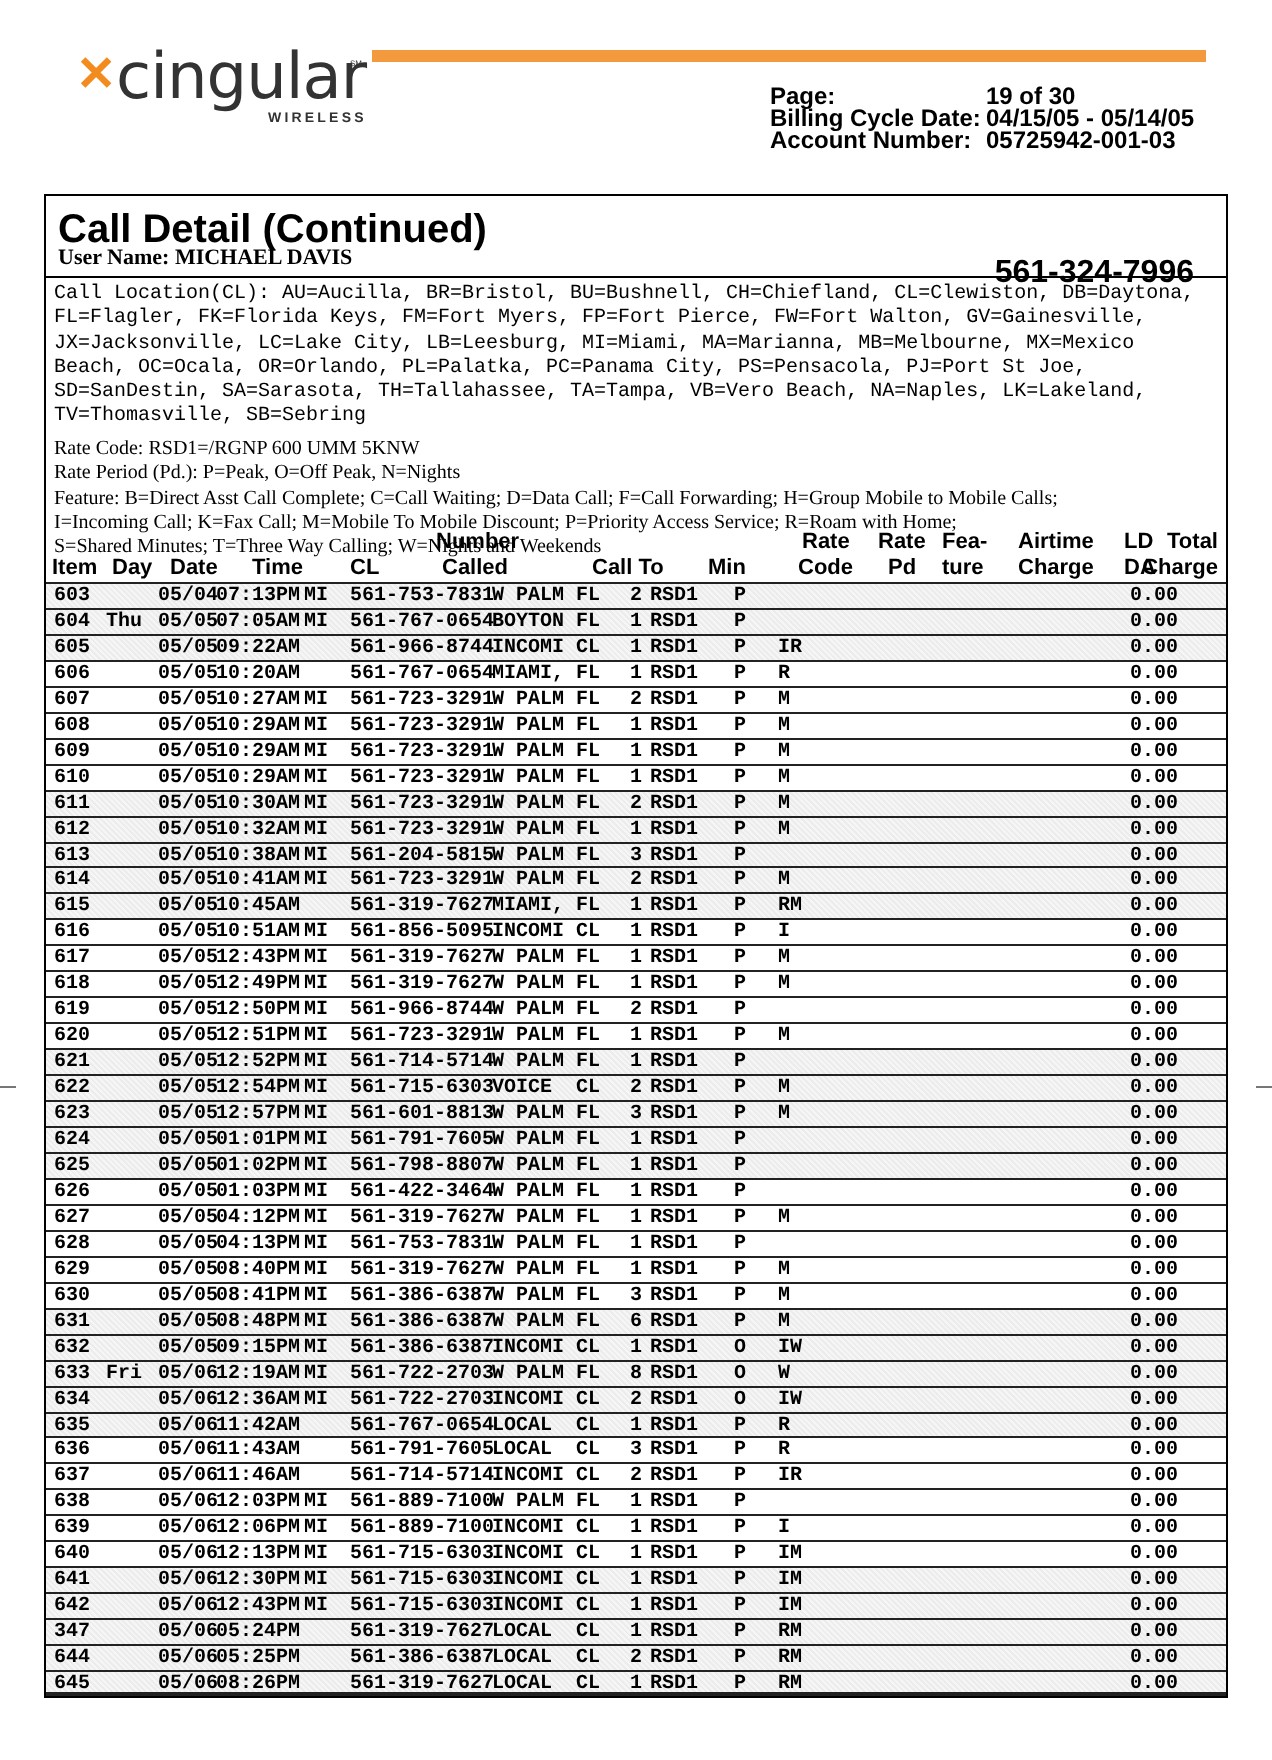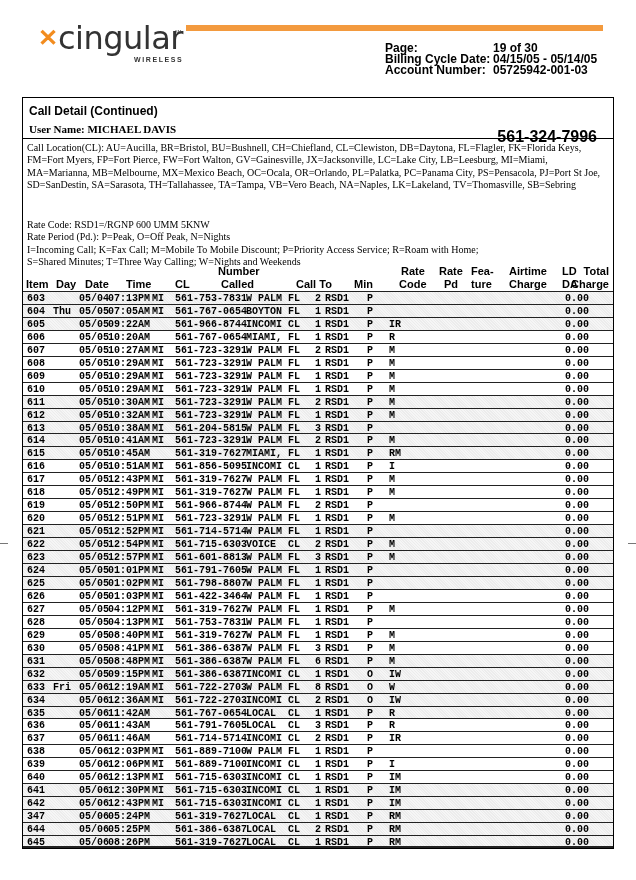--- a/index.html
+++ b/index.html
@@ -8,24 +8,24 @@
   .logo-x { position:absolute; left:0; top:6px; font-size:24px; color:#f28c1f; font-weight:bold; line-height:24px; }
   .logo-word { position:absolute; left:20px; top:0px; font-size:32px; color:#333; font-family:"DejaVu Sans", sans-serif; letter-spacing:-0.5px; line-height:36px; }
   .logo-sm { position:absolute; left:137px; top:9px; font-size:4px; color:#333; }
   .logo-sub { position:absolute; left:96px; top:36px; font-size:7px; font-weight:bold; letter-spacing:1.6px; color:#333; }
   .orange-bar { position:absolute; left:186px; top:25px; width:417px; height:6px; background:#f39a3e; }
   .acct { position:absolute; left:385px; top:43px; font-size:12px; font-weight:bold; line-height:11px; }
   .acct .row { display:flex; }
   .acct .lbl { width:108px; }
   .frame { position:absolute; left:22px; top:97px; width:592px; height:752px; border:1.3px solid #000; box-sizing:border-box; }
   .title-area { position:absolute; left:0; top:0; width:100%; height:40px; border-bottom:1px solid #000; }
-  .title { position:absolute; left:6px; top:6px; font-size:12px; font-weight:bold; }
+  .title { position:absolute; left:6px; top:6px; font-size:20px; font-weight:bold; }
   .phone { position:absolute; right:16px; top:6px; font-size:16px; font-weight:bold;margin-top:24px; }
   .user { position:absolute; left:6px; top:25px; font-size:11px; font-weight:bold; font-family:"Liberation Serif", serif; }
-  .legend { position:absolute; left:4px; top:44px; width:582px; font-family:Liberation Serif, serif; font-size:10px; line-height:12.3px; }
+  .legend { position:absolute; left:4px; top:44px; width:582px; font-family:Liberation Mono, monospace; font-size:10px; line-height:12.3px; }
   .legend2 { position:absolute; left:4px; top:121px; width:582px; font-family:"Liberation Serif", serif; font-size:10px; line-height:12.3px; }
   .thead { position:absolute; left:0; top:167px; width:100%; height:25px; font-size:11px; font-weight:bold; }
   .thead div { position:absolute; line-height:12px; }
   .tbody { position:absolute; left:0; top:193px; width:100%; }
   .tr { position:relative; height:12.96px; border-top:1px solid #222; box-sizing:border-box; font-family:"Liberation Mono", monospace; font-size:10px; font-weight:bold; }
   .tr.shade { background-color:#ececec; background-image:repeating-linear-gradient(45deg, rgba(255,255,255,0.5) 0 1px, transparent 1px 2px); }
   .tr span { position:absolute; top:1px; white-space:pre; line-height:11px; }
   .tbody .tr:last-child { border-bottom:2px solid #222; }
   .c-item{left:4px} .c-day{left:30px} .c-date{left:56px} .c-time{left:85px} .c-cl{left:129px} .c-num{left:152px} .c-to{left:223px} .c-min{left:292px} .c-rate{left:302px} .c-pd{left:344px} .c-feat{left:366px} .c-tot{left:542px}
   .tick { position:absolute; width:8px; height:1px; background:#777; top:543px; }
@@ -62,20 +62,21 @@
 <div class="frame">
   <div class="title-area">
     <div class="title">Call Detail (Continued)</div>
     <div class="phone">561-324-7996</div>
     <div class="user">User Name: MICHAEL DAVIS</div>
   </div>
   <div class="legend">Call Location(CL):  AU=Aucilla, BR=Bristol, BU=Bushnell, CH=Chiefland, CL=Clewiston, DB=Daytona, FL=Flagler, FK=Florida Keys, FM=Fort Myers, FP=Fort Pierce, FW=Fort Walton, GV=Gainesville, JX=Jacksonville, LC=Lake City, LB=Leesburg, MI=Miami, MA=Marianna, MB=Melbourne, MX=Mexico Beach, OC=Ocala, OR=Orlando, PL=Palatka, PC=Panama City, PS=Pensacola, PJ=Port St Joe, SD=SanDestin, SA=Sarasota, TH=Tallahassee, TA=Tampa, VB=Vero Beach, NA=Naples, LK=Lakeland, TV=Thomasville, SB=Sebring</div>
   <div class="legend2">
     <div>Rate Code: RSD1=/RGNP 600 UMM 5KNW</div>
     <div>Rate Period (Pd.): P=Peak, O=Off Peak, N=Nights</div>
+    <div>Feature: B=Direct Asst Call Complete; C=Call Waiting; D=Data Call; F=Call Forwarding; H=Group Mobile to Mobile Calls;</div>
     <div>I=Incoming Call; K=Fax Call; M=Mobile To Mobile Discount; P=Priority Access Service; R=Roam with Home;</div>
     <div>S=Shared Minutes;  T=Three Way Calling; W=Nights and Weekends</div>
   </div>
 
   <div class="thead">
     <div style="left:3px;top:13px">Item</div>
     <div style="left:33px;top:13px">Day</div>
     <div style="left:62px;top:13px">Date</div>
     <div style="left:103px;top:13px">Time</div>
     <div style="left:152px;top:13px">CL</div>

